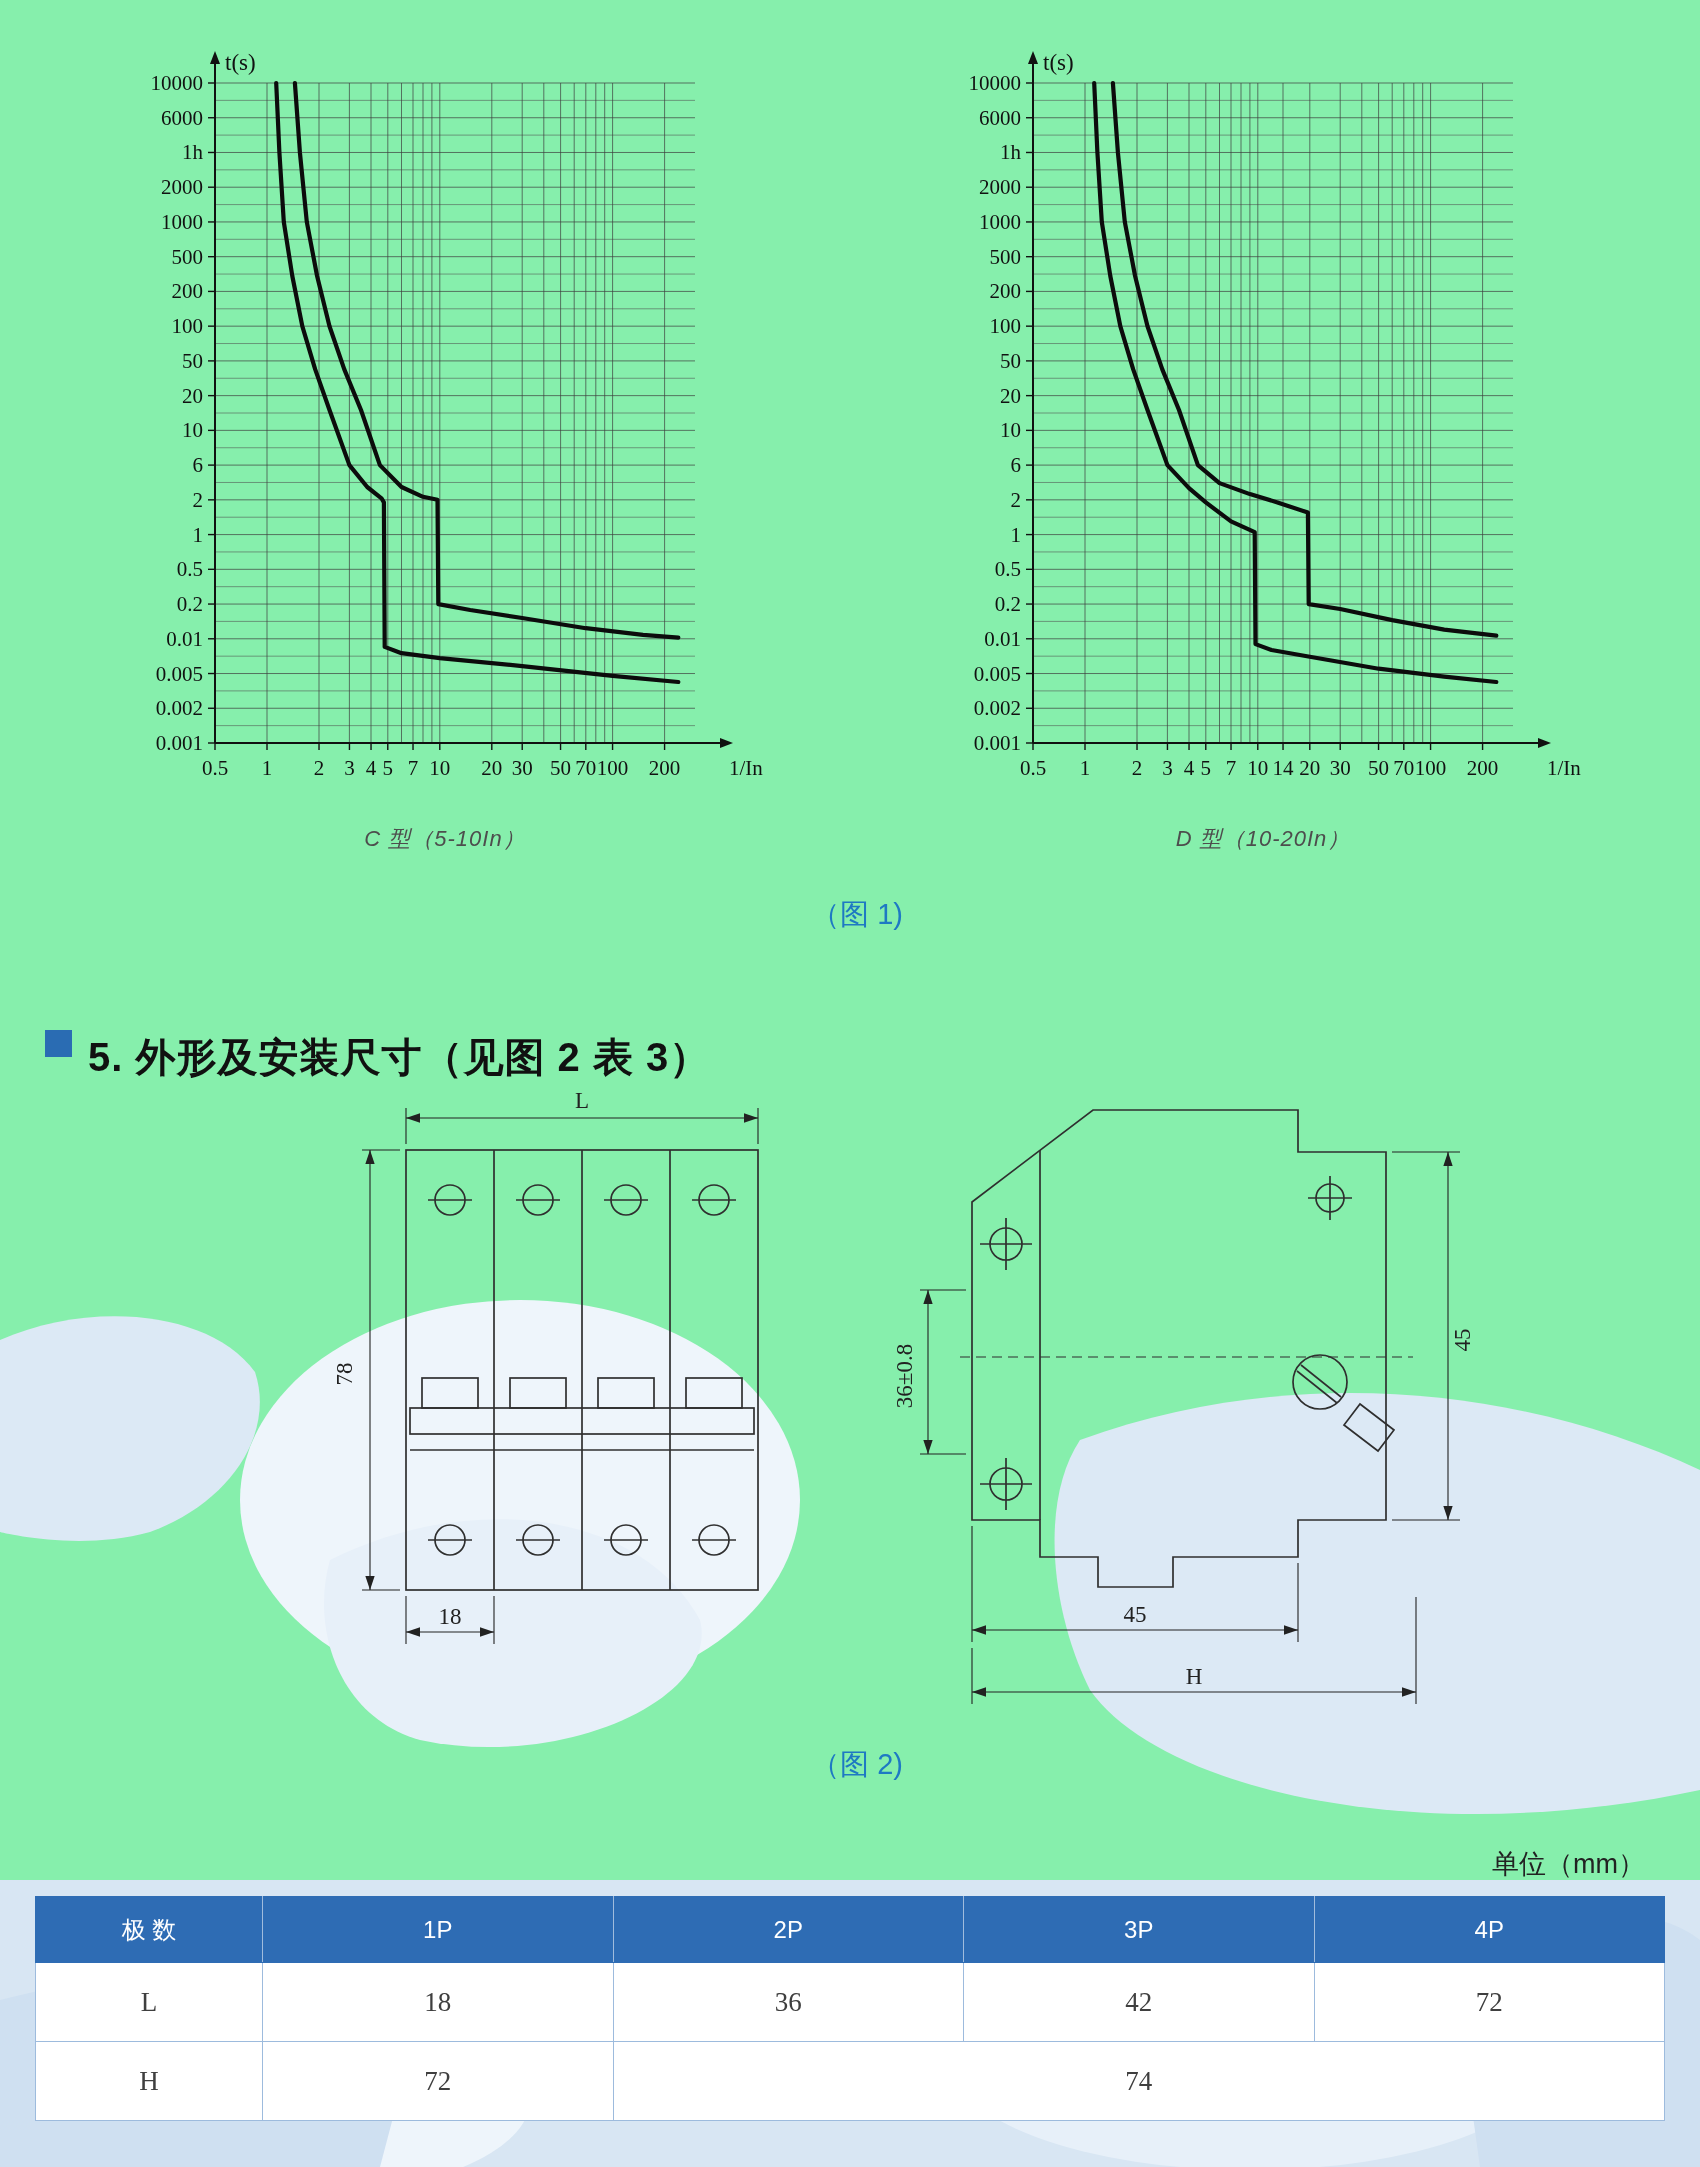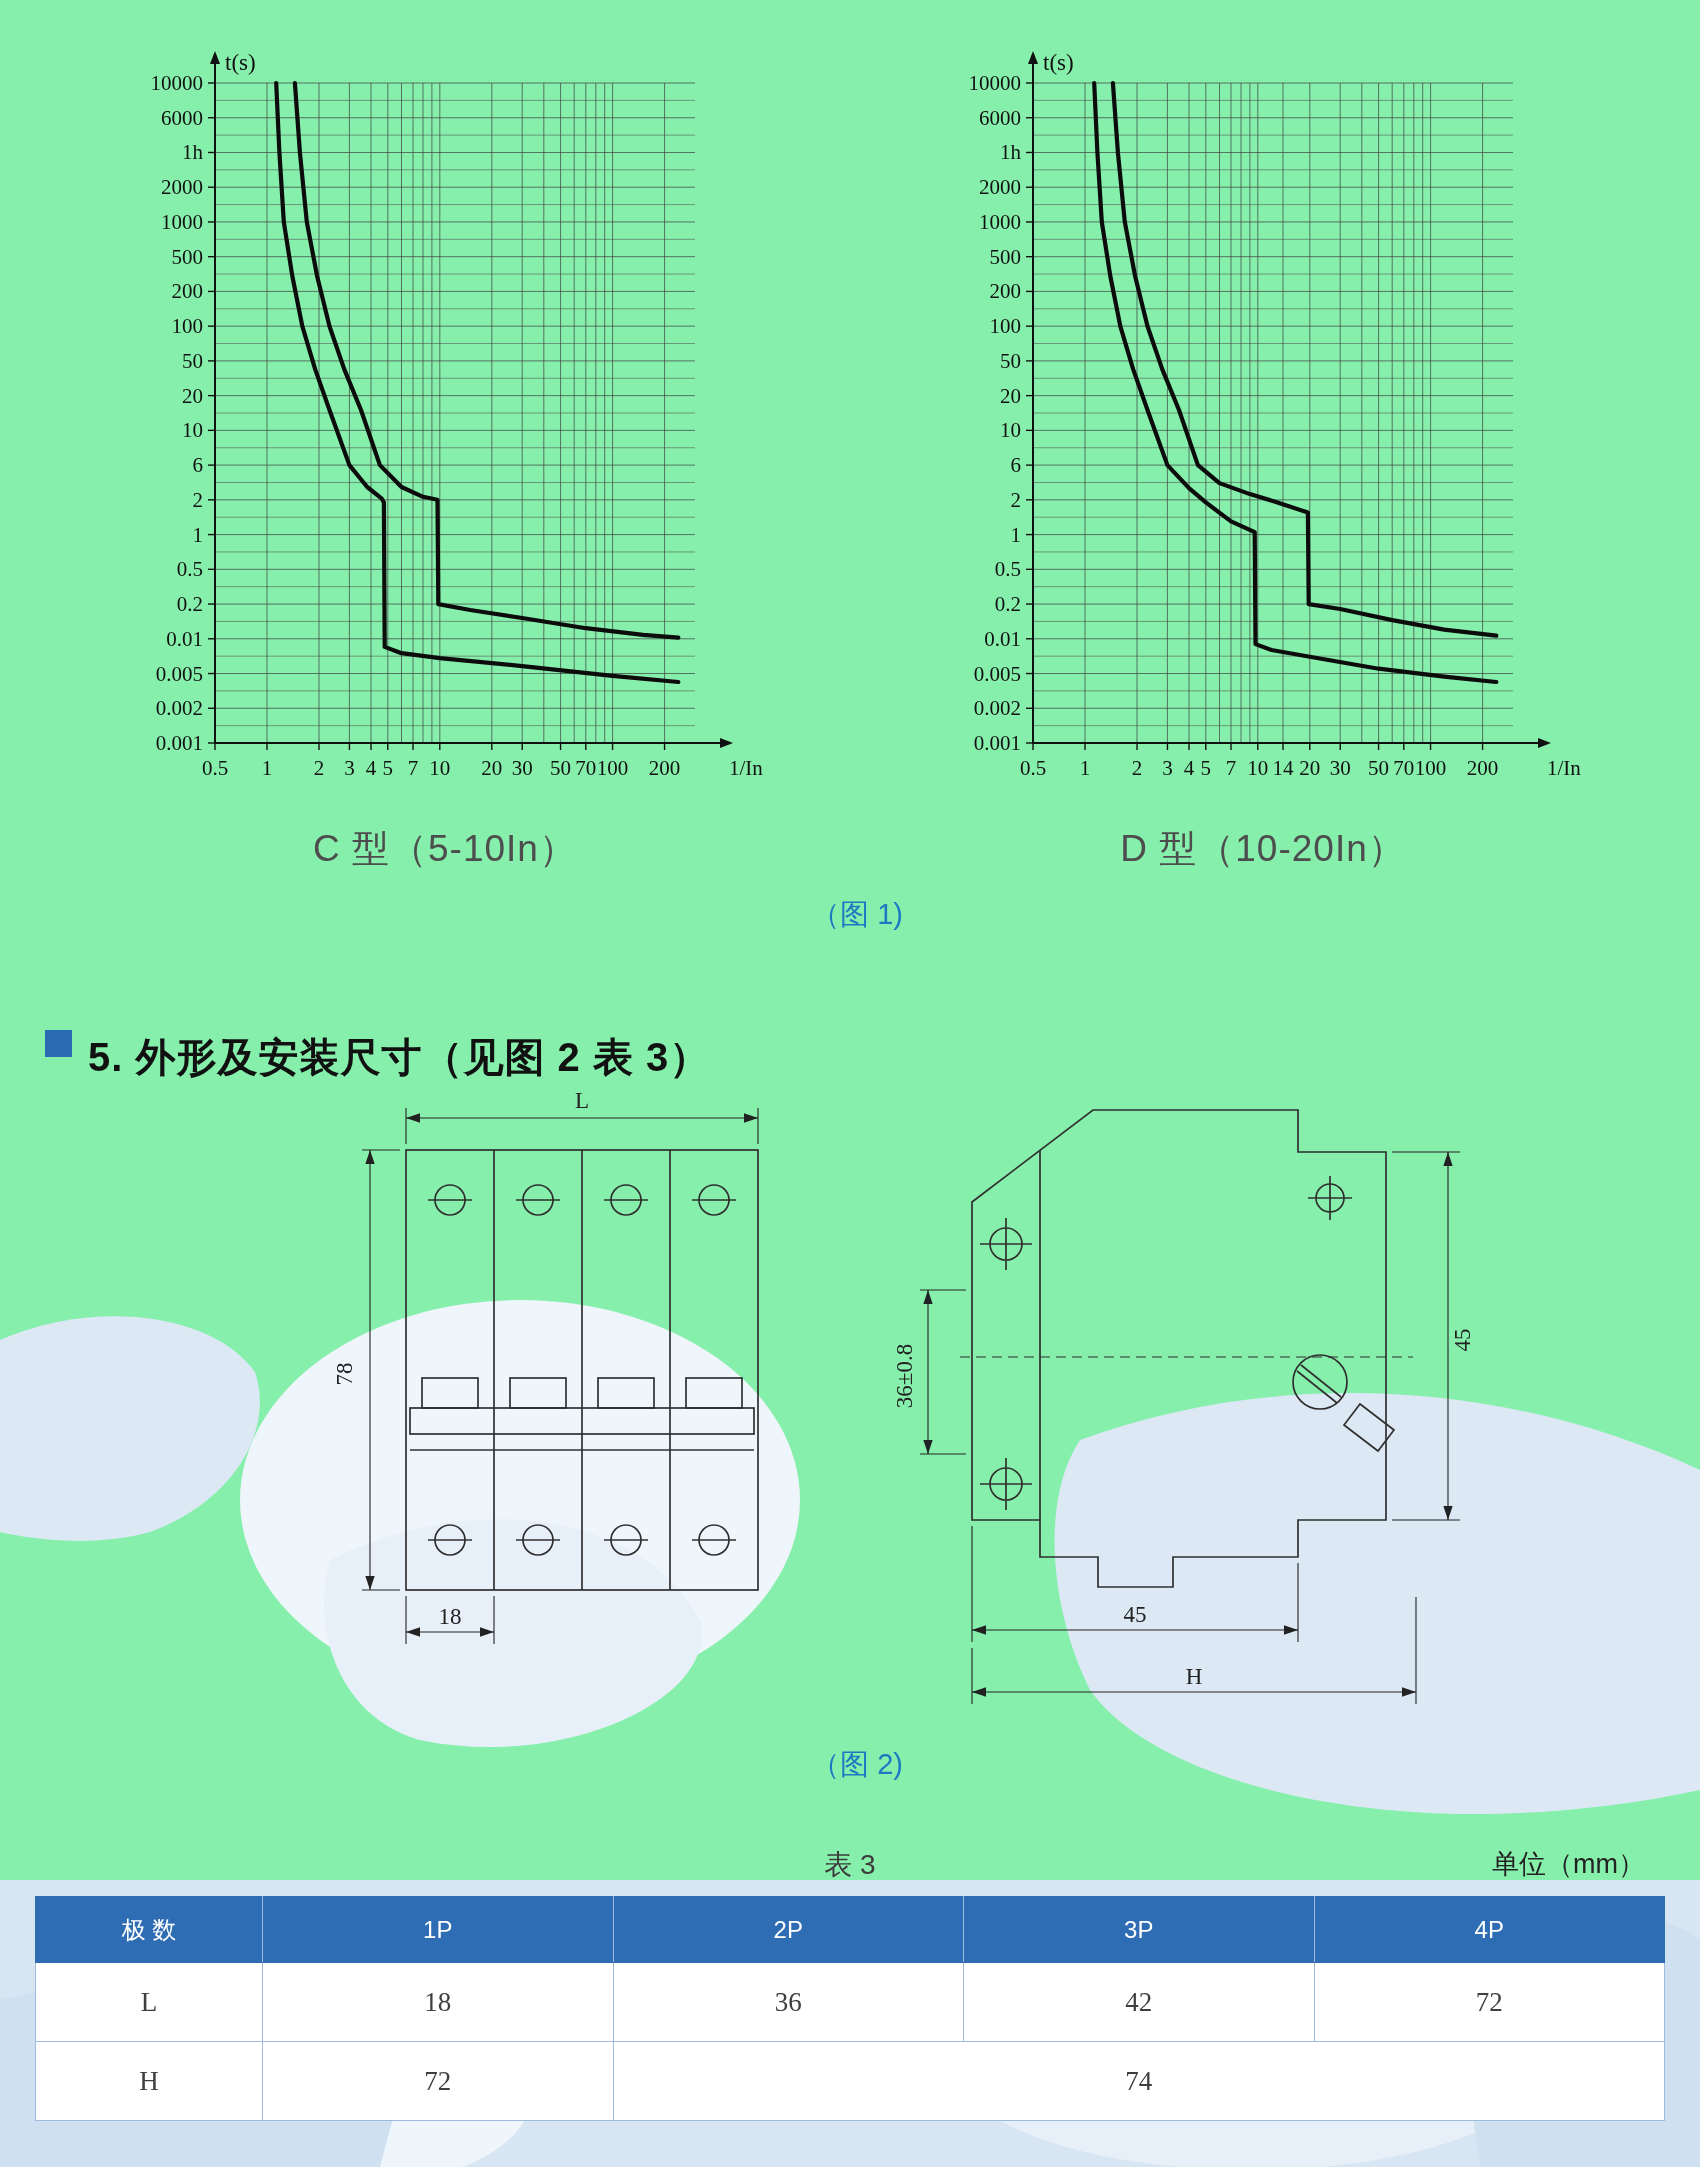--- a/index.html
+++ b/index.html
@@ -1,21 +1,21 @@
 <!DOCTYPE html>
 <html><head>
 <meta charset="utf-8">
 <style>
   * { margin:0; padding:0; box-sizing:border-box; }
   html,body { background:#ffffff; }
   body { font-family:"Liberation Sans","DejaVu Sans",sans-serif; }
   .page { position:relative; width:1700px; height:2167px; background:#86efac; overflow:hidden; }
   .watermark { position:absolute; left:0; top:0; z-index:0; }
   .chart-host { position:absolute; z-index:2; }
-  .chart-caption { position:absolute; z-index:2; text-align:center; font-size:37px; color:#4d4d4d; letter-spacing:1px; }
+  .chart-caption { position:absolute; z-index:2; text-align:center; font-size:22px; color:#4d4d4d; letter-spacing:1px;font-style:italic; }
   .fig-caption { position:absolute; z-index:2; left:0; width:1700px; text-align:center; font-size:29px; color:#1e79c3;margin-left:7px; }
   .section-heading { position:absolute; top:998px; left:45px; z-index:2; display:flex; align-items:flex-start; font-size:40px; font-weight:bold; color:#111111; letter-spacing:1px;margin-top:32px; }
   .bullet { width:27px; height:27px; background:#2a6cb3; margin-right:16px; display:inline-block; flex:none; }
   .fig2-front { position:absolute; left:318px; top:1078px; z-index:2; }
   .fig2-side  { position:absolute; left:868px; top:1052px; z-index:2; }
   .table-title { position:absolute; top:1846px; left:0; width:1700px; text-align:center; font-size:28px; color:#3c3c3c; z-index:2; }
   .unit-label  { position:absolute; top:1846px; right:55px; font-size:27px; color:#222222; z-index:2; }
   table.dim-table { position:absolute; left:35px; top:1896px; width:1630px; border-collapse:collapse; table-layout:fixed; z-index:2; }
   .dim-table th { background:#2e6cb4; color:#ffffff; font-size:24px; font-weight:normal; height:66px; border:1px solid #2e6cb4; border-right:1px solid rgba(255,255,255,0.55); }
   .dim-table th:last-child { border-right:1px solid #2e6cb4; }
@@ -433,21 +433,20 @@
     <g font-size="23" fill="#222222">
       <text x="44" y="324" text-anchor="middle" transform="rotate(-90 44 324)">36±0.8</text>
       <text x="602" y="288" text-anchor="middle" transform="rotate(-90 602 288)">45</text>
       <text x="267" y="570" text-anchor="middle">45</text>
       <text x="326" y="632" text-anchor="middle">H</text>
     </g>
   </svg>
 
   <div class="fig-caption" style="top:1745px;">（图 2)</div>
 
-  <div class="table-title">表 3</div>
   <div class="unit-label">单位（mm）</div>
 
   <table class="dim-table">
     <colgroup>
       <col style="width:227px">
         <col>
         <col>
         <col>
         <col>
     </colgroup>

